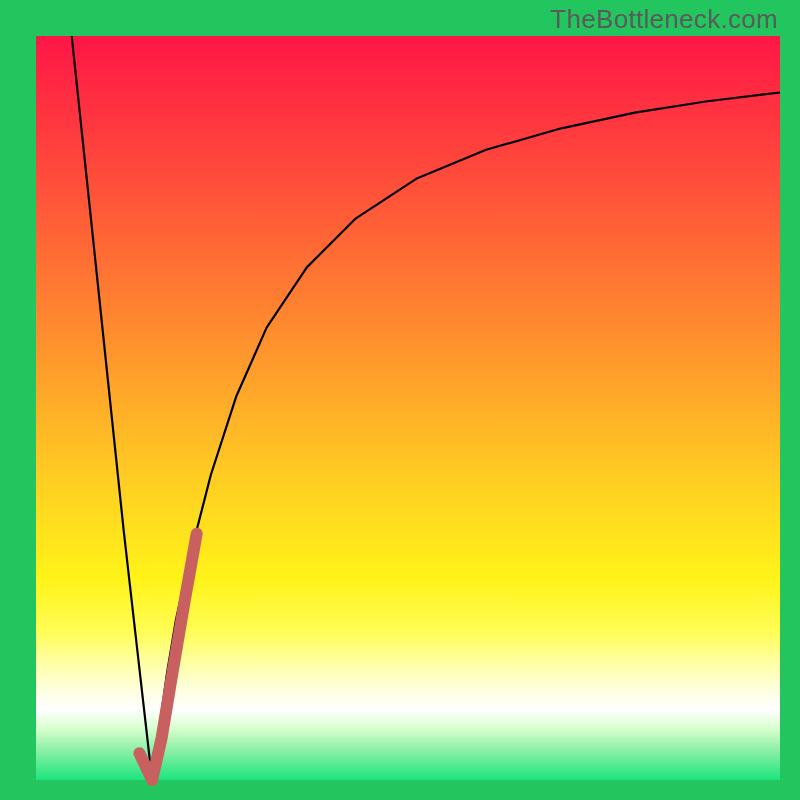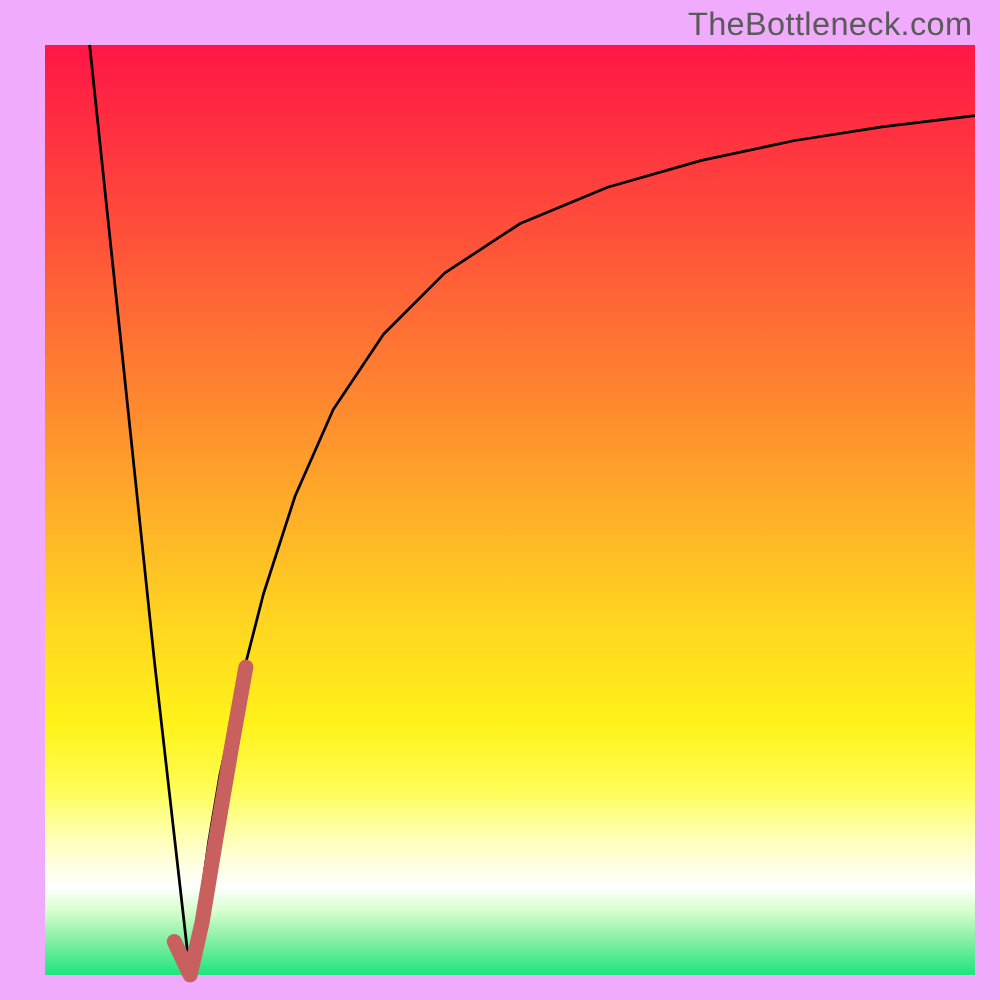--- a/index.html
+++ b/index.html
@@ -9,21 +9,21 @@
     height: 800px;
     background: #000;
     overflow: hidden;
   }
   .frame {
     position: absolute;
     left: 0;
     top: 0;
     width: 800px;
     height: 800px;
-    background: #f0abfc;
+    background: #22c55e;
   }
   .attribution {
     position: absolute;
     top: 4px;
     right: 22px;
     font-family: Arial, Helvetica, sans-serif;
     font-size: 26px;
     letter-spacing: 0.3px;
     color: #5a5a5a;
     font-weight: 500;

